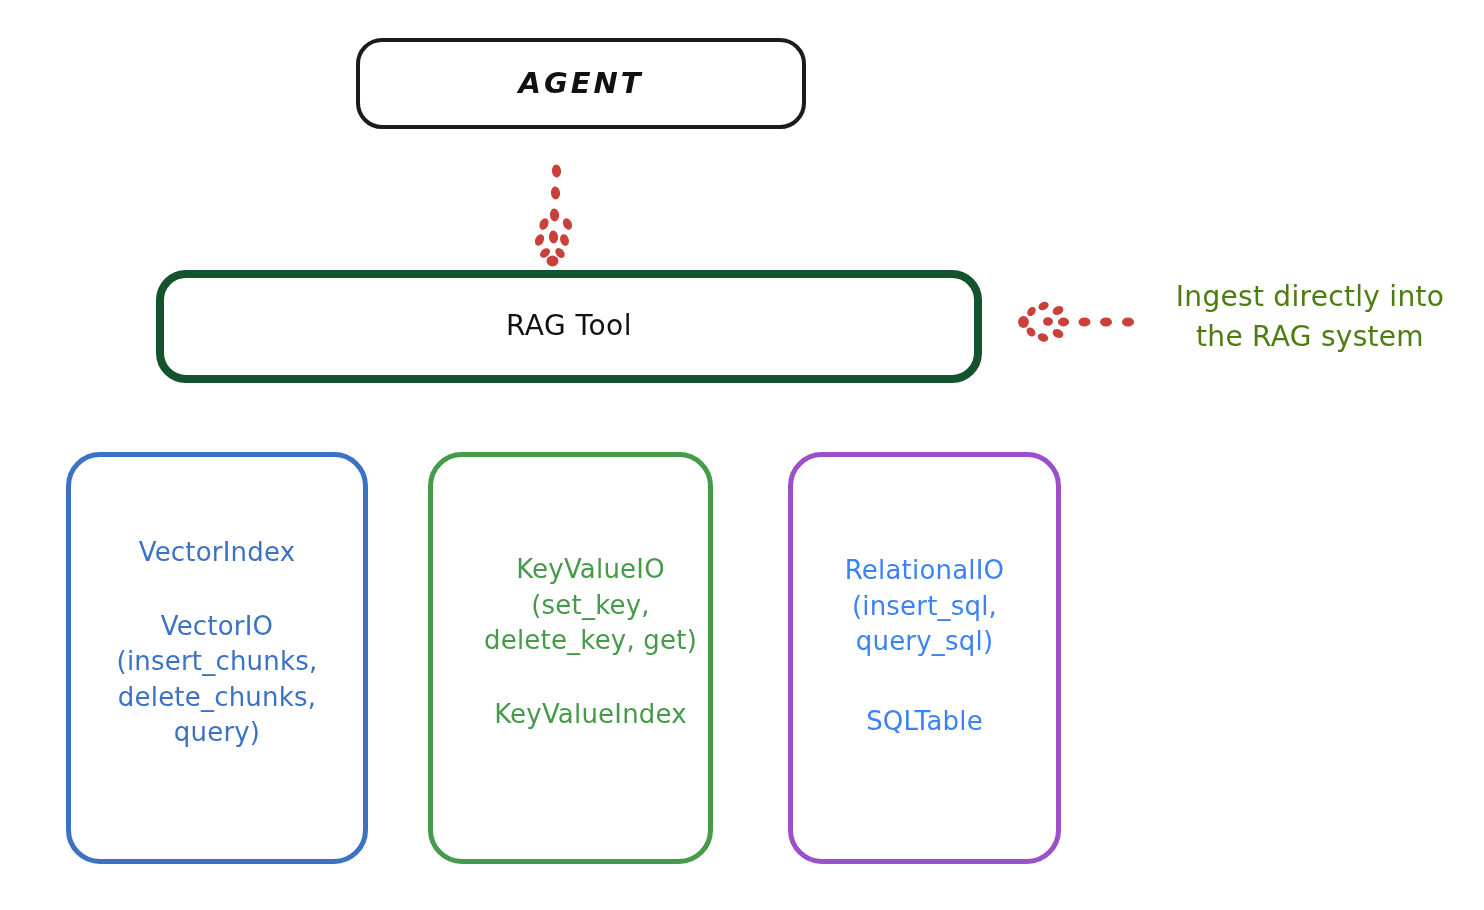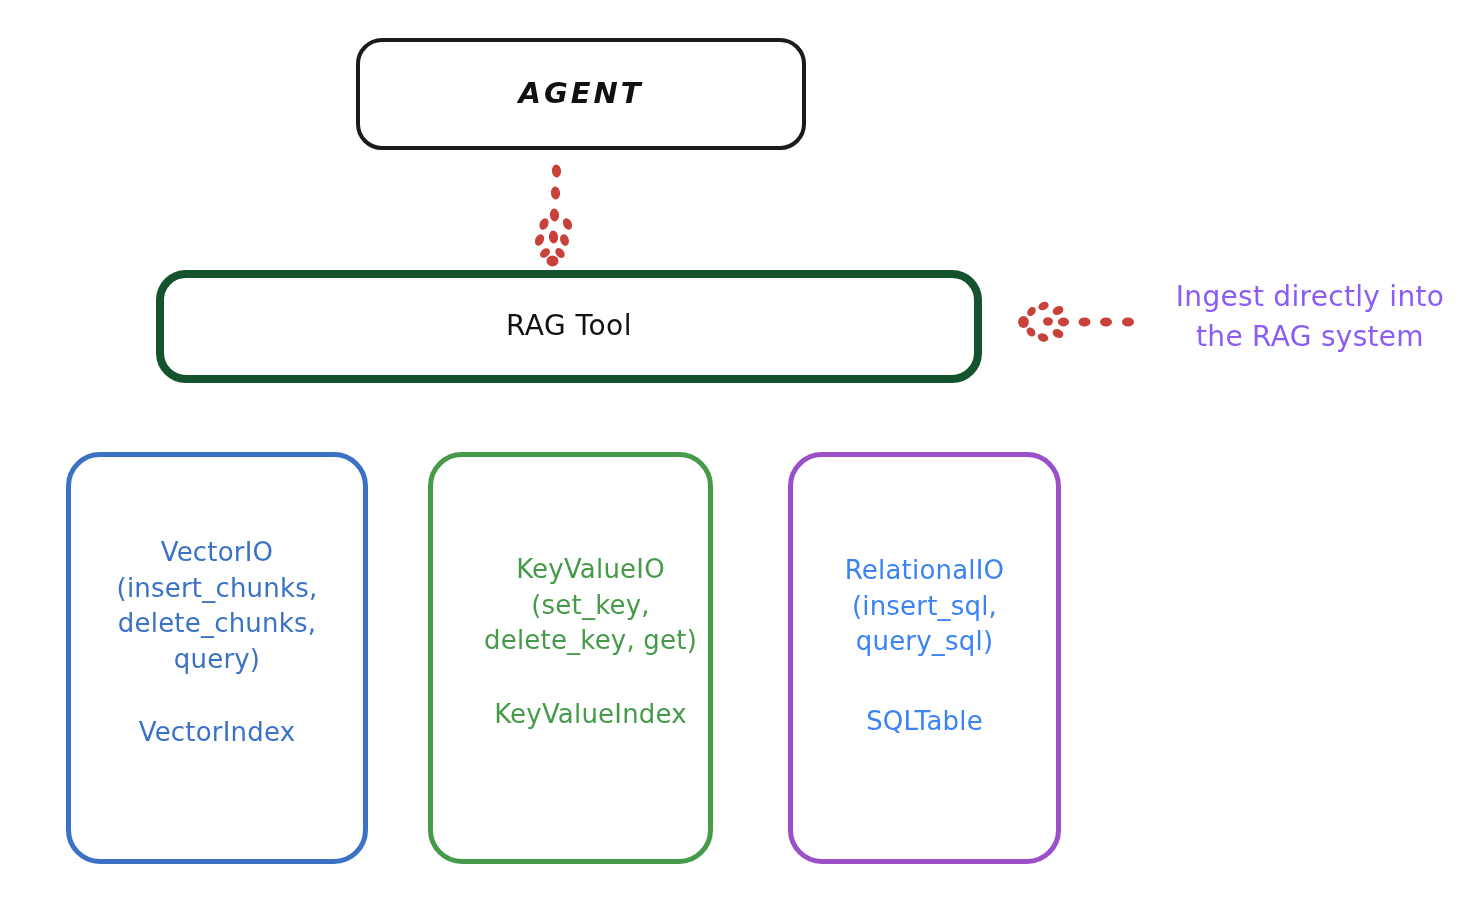--- a/index.html
+++ b/index.html
@@ -38,21 +38,21 @@
     white-space: pre-line;
     line-height: 1.30;
     letter-spacing: 0.2px;
   }
 
   
   #agent-node {
     left: 356px;
     top: 38px;
     width: 450px;
-    height: 112px;
+    height: 91px;
     border: 4px solid #1b1b1b;
     border-radius: 26px;
   }
   #agent-node .node-label {
     font-family: "DejaVu Sans", sans-serif;
     font-size: 29px;
     font-style: italic;
     font-weight: 700;
     letter-spacing: 3px;
     color: #111111;
@@ -121,21 +121,21 @@
   }
   #relationalio-node .node-label { color: #3b82f6; }
   #relationalio-node .provider-inner { padding-top: 96px; gap: 44px; }
 
   
   #ingest-annotation {
     position: absolute;
     left: 1145px;
     top: 277px;
     width: 330px;
-    color: #8b5cf6;
+    color: #4d7c0f;
     font-family: "DejaVu Sans", sans-serif;
     font-size: 28px;
     font-weight: 500;
     line-height: 1.42;
     text-align: center;
     white-space: pre-line;
     letter-spacing: 0.3px;
   }
 
   
@@ -156,25 +156,25 @@
   <div class="node" id="agent-node">
     <span class="node-label">AGENT</span>
   </div>
 
   <div class="node" id="rag-tool-node">
     <span class="node-label">RAG Tool</span>
   </div>
 
   <div class="node provider-node" id="vectorio-node">
     <div class="provider-inner">
+      <span class="node-label">VectorIndex</span>
       <span class="node-label">VectorIO
 (insert_chunks,
 delete_chunks,
 query)</span>
-      <span class="node-label">VectorIndex</span>
     </div>
   </div>
 
   <div class="node provider-node" id="keyvalueio-node">
     <div class="provider-inner">
       <span class="node-label">KeyValueIO
 (set_key,
 delete_key, get)</span>
       <span class="node-label">KeyValueIndex</span>
     </div>

